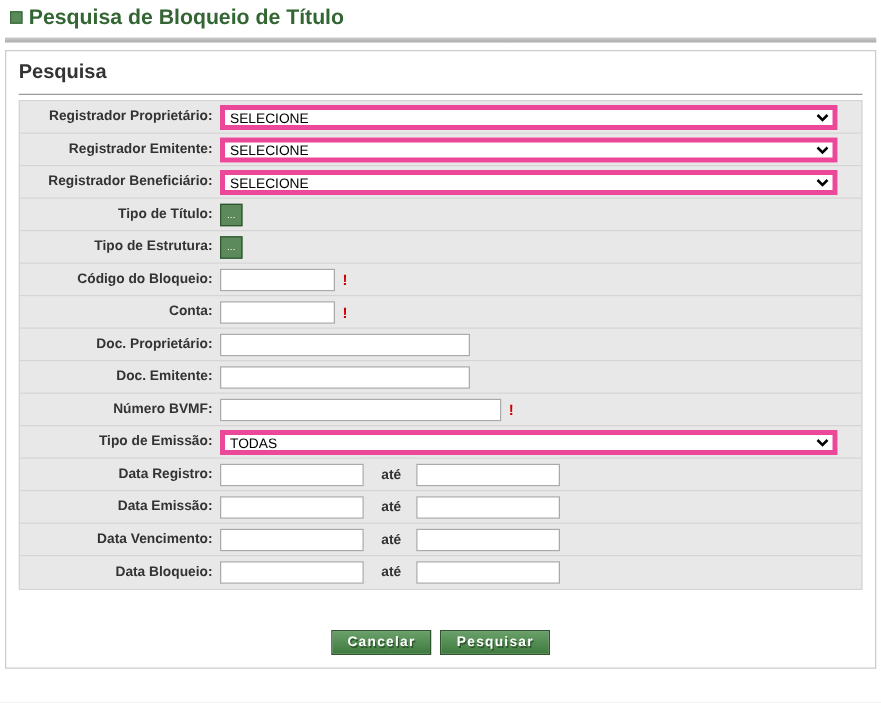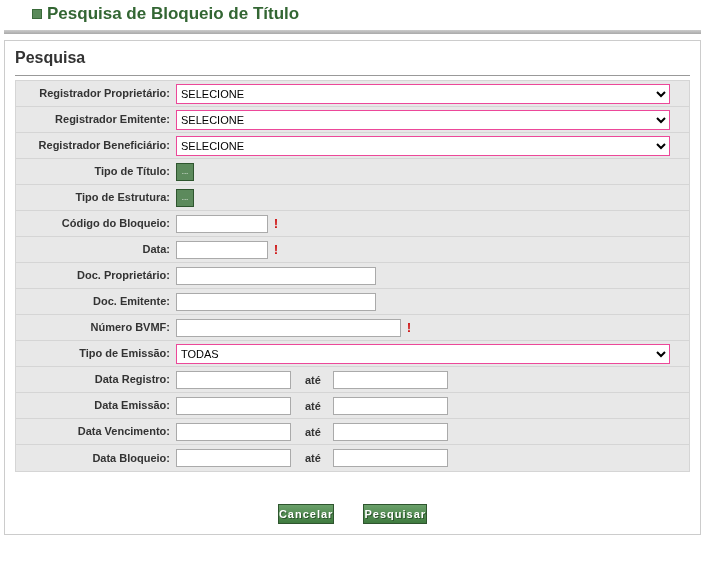--- a/index.html
+++ b/index.html
@@ -9,21 +9,20 @@
     font-family: Verdana, Arial, sans-serif;
     font-size: 11px;
     background: #fff;
     color: #333;
     width: 705px;
   }
   .page-title-row {
     display: flex;
     align-items: center;
     padding: 4px 8px 6px 8px;
-    margin-left: 24px;
   }
   .page-title-icon {
     width: 10px;
     height: 10px;
     background: #5a8a5a;
     border: 1px solid #3a6a3a;
     margin-right: 5px;
   }
   .page-title {
     font-size: 17px;
@@ -74,21 +73,21 @@
   .field-cell {
     flex: 1;
     display: flex;
     align-items: center;
     gap: 6px;
   }
   select.wide {
     width: 494px;
     height: 20px;
     font-size: 11px;
-    border: 1px solid #ec4899;
+    border: 4px solid #ec4899;
     background: #fff;
   }
   input[type=text] {
     height: 18px;
     font-size: 11px;
     border: 1px solid #aaa;
     background: #fff;
     padding: 0 3px;
   }
   .input-sm { width: 92px; }
@@ -117,27 +116,27 @@
   }
   .button-row {
     text-align: center;
     padding: 8px 0 10px 0;
   }
   .btn {
     display: inline-block;
     background: linear-gradient(#6aa06a,#3e7a3e);
     color: #fff;
     border: 1px solid #2e552e;
-    padding: 3px 0;
+    padding: 3px 12px;
     font-size: 11px;
     font-weight: bold;
     letter-spacing: 1px;
     cursor: pointer;
     text-shadow: 1px 1px 0 #2e552e;
-    margin: 0 13px;
+    margin: 0 2px;
   }
 </style>
 </head>
 <body>
 
 <div class="page-title-row">
   <span class="page-title-icon"></span>
   <span class="page-title">Pesquisa de Bloqueio de Título</span>
 </div>
 <div class="hr-bar"></div>
@@ -191,21 +190,21 @@
 
     <div class="row">
       <div class="label-cell">Código do Bloqueio:</div>
       <div class="field-cell">
         <input type="text" class="input-sm" value="" style="">
         <span class="req-mark">!</span>
       </div>
     </div>
 
     <div class="row">
-      <div class="label-cell">Data:</div>
+      <div class="label-cell">Conta:</div>
       <div class="field-cell">
         <input type="text" class="input-sm" value="" style="">
         <span class="req-mark">!</span>
       </div>
     </div>
 
     <div class="row">
       <div class="label-cell">Doc. Proprietário:</div>
       <div class="field-cell">
         <input type="text" class="input-md" value="" style="">

